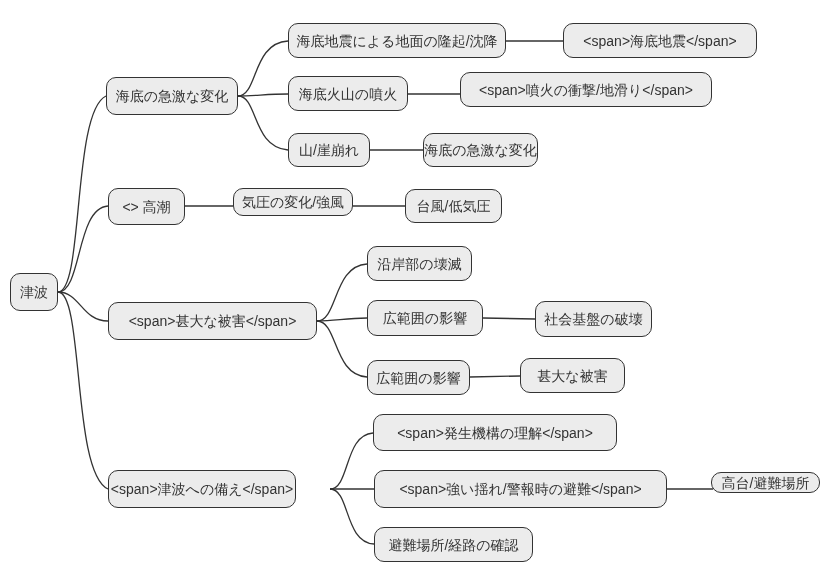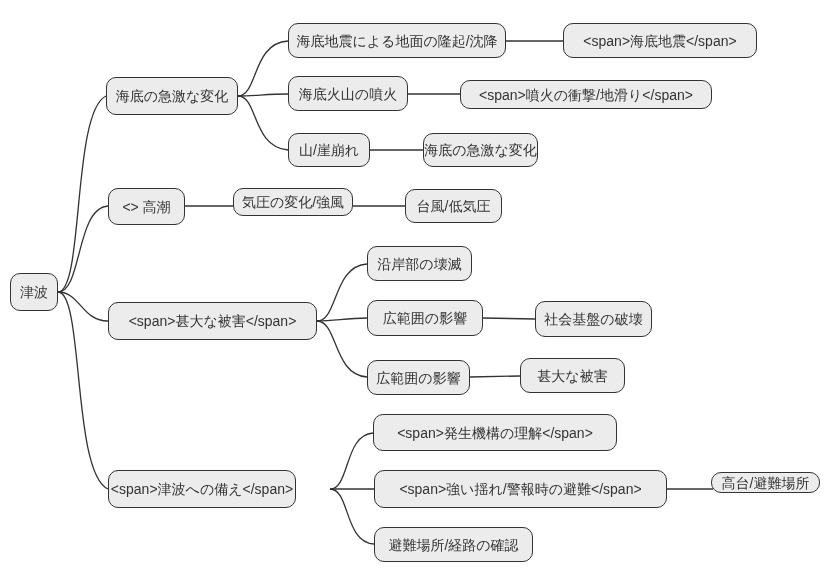--- a/index.html
+++ b/index.html
@@ -75,21 +75,21 @@
   <div class="node" style="left:10px;top:273px;width:48px;height:38px">津波</div>
 
   <div class="node" style="left:106px;top:77px;width:132px;height:38px">海底の急激な変化</div>
 
   <div class="node" style="left:288px;top:23px;width:218px;height:35px">海底地震による地面の隆起/沈降</div>
 
   <div class="node" style="left:563px;top:23px;width:194px;height:35px">&lt;span&gt;海底地震&lt;/span&gt;</div>
 
   <div class="node" style="left:288px;top:76px;width:120px;height:35px">海底火山の噴火</div>
 
-  <div class="node" style="left:460px;top:80px;width:252px;height:29px">&lt;span&gt;噴火の衝撃/地滑り&lt;/span&gt;</div>
+  <div class="node" style="left:460px;top:72px;width:252px;height:35px">&lt;span&gt;噴火の衝撃/地滑り&lt;/span&gt;</div>
 
   <div class="node" style="left:288px;top:133px;width:82px;height:34px">山/崖崩れ</div>
 
   <div class="node" style="left:423px;top:133px;width:115px;height:34px">海底の急激な変化</div>
 
   <div class="node" style="left:108px;top:188px;width:77px;height:37px">&lt;&gt; 高潮</div>
 
   <div class="node" style="left:233px;top:188px;width:120px;height:28px">気圧の変化/強風</div>
 
   <div class="node" style="left:405px;top:189px;width:97px;height:34px">台風/低気圧</div>

